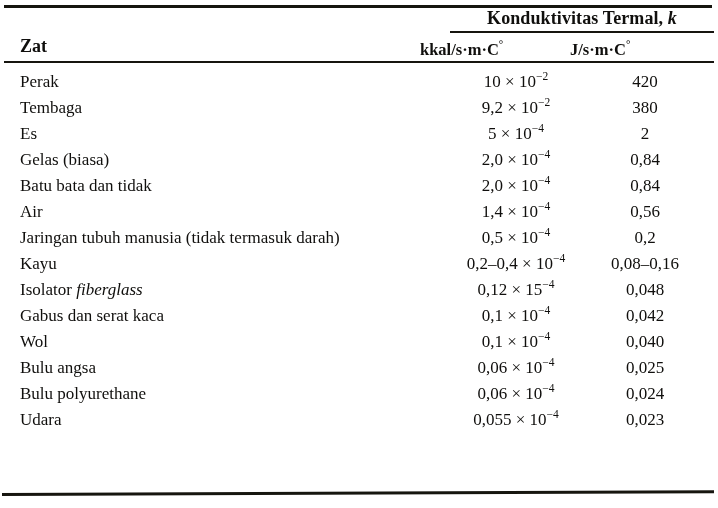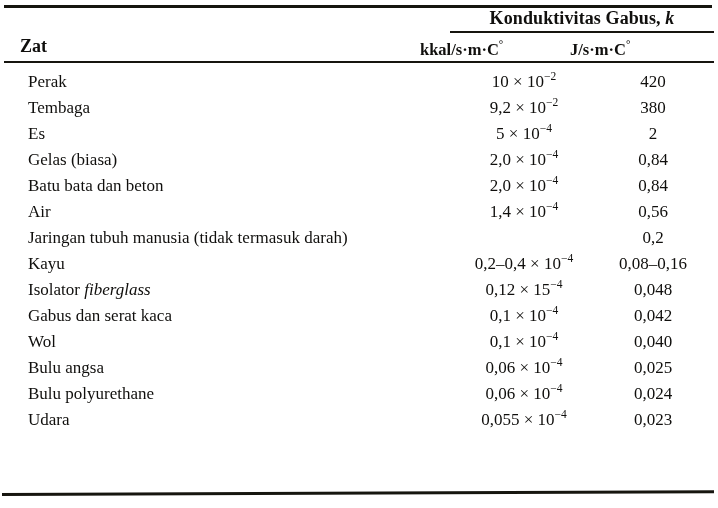--- a/index.html
+++ b/index.html
@@ -84,21 +84,20 @@
   .hdr-unit.col2 { left: 420px; width: 192px; }
   .hdr-unit.col3 { left: 570px; width: 156px; }
   .deg { font-size: 11px; vertical-align: super; }
 
   
   .rows {
     position: absolute;
     left: 0;
     top: 70px;
     width: 710px;
-    padding-left: 8px;
   }
   .row {
     position: relative;
     height: 26px;
   }
   .cell-sub {
     position: absolute;
     left: 20px;
     top: 0;
     font-size: 17px;
@@ -130,21 +129,21 @@
   }
 </style>
 </head>
 <body>
 
 <div id="page">
 
   <div class="rule rule-top"></div>
 
   <div class="hdr-span">
-    <span>Konduktivitas Gabus,</span>
+    <span>Konduktivitas Termal,</span>
     <span class="k-italic">k</span>
   </div>
 
   <div class="rule rule-span"></div>
 
   <div class="hdr-zat">Zat</div>
 
   <div class="hdr-unit col2">
     <span>kkal/s·m·C</span><span class="deg">°</span>
   </div>
@@ -170,31 +169,32 @@
         <div class="cell-sub">Es</div>
         <div class="cell-num col2"><span>5 × 10</span><span class="exp">−4</span></div>
         <div class="cell-num col3">2</div>
       </div>
       <div class="row">
         <div class="cell-sub">Gelas (biasa)</div>
         <div class="cell-num col2"><span>2,0 × 10</span><span class="exp">−4</span></div>
         <div class="cell-num col3">0,84</div>
       </div>
       <div class="row">
-        <div class="cell-sub">Batu bata dan beton</div>
+        <div class="cell-sub">Batu bata dan tidak</div>
         <div class="cell-num col2"><span>2,0 × 10</span><span class="exp">−4</span></div>
         <div class="cell-num col3">0,84</div>
       </div>
       <div class="row">
         <div class="cell-sub">Air</div>
         <div class="cell-num col2"><span>1,4 × 10</span><span class="exp">−4</span></div>
         <div class="cell-num col3">0,56</div>
       </div>
       <div class="row">
         <div class="cell-sub">Jaringan tubuh manusia (tidak termasuk darah)</div>
+        <div class="cell-num col2"><span>0,5 × 10</span><span class="exp">−4</span></div>
         <div class="cell-num col3">0,2</div>
       </div>
       <div class="row">
         <div class="cell-sub">Kayu</div>
         <div class="cell-num col2"><span>0,2–0,4 × 10</span><span class="exp">−4</span></div>
         <div class="cell-num col3">0,08–0,16</div>
       </div>
       <div class="row">
         <div class="cell-sub"><span>Isolator </span><i>fiberglass</i></div>
         <div class="cell-num col2"><span>0,12 × 15</span><span class="exp">−4</span></div>

